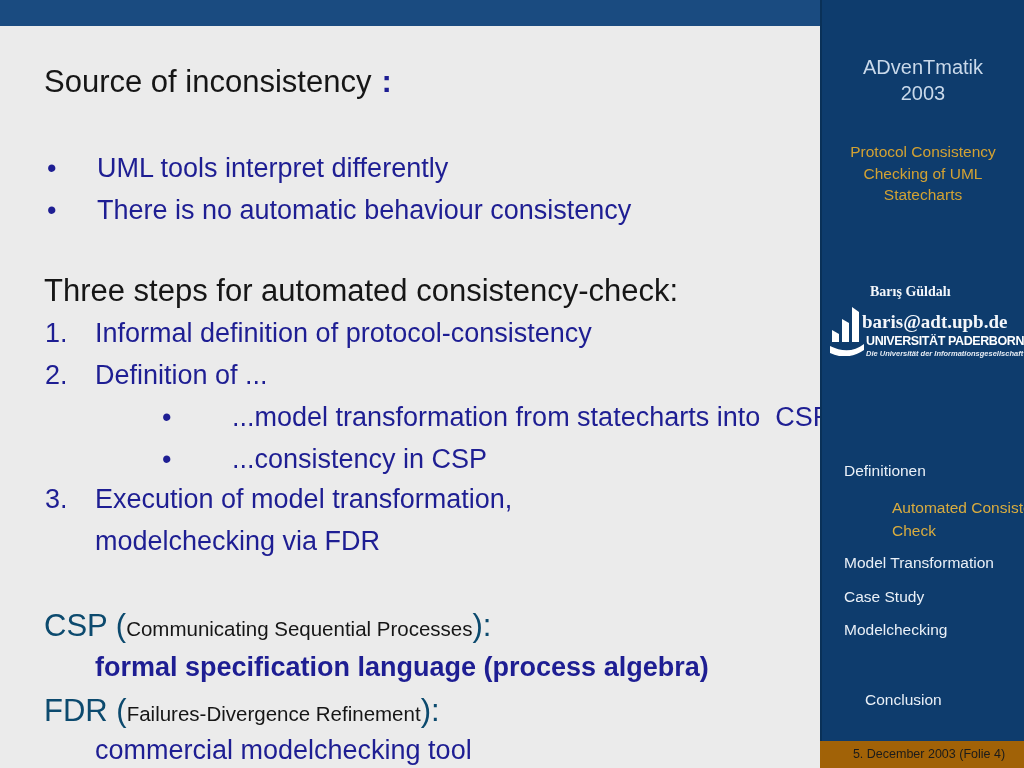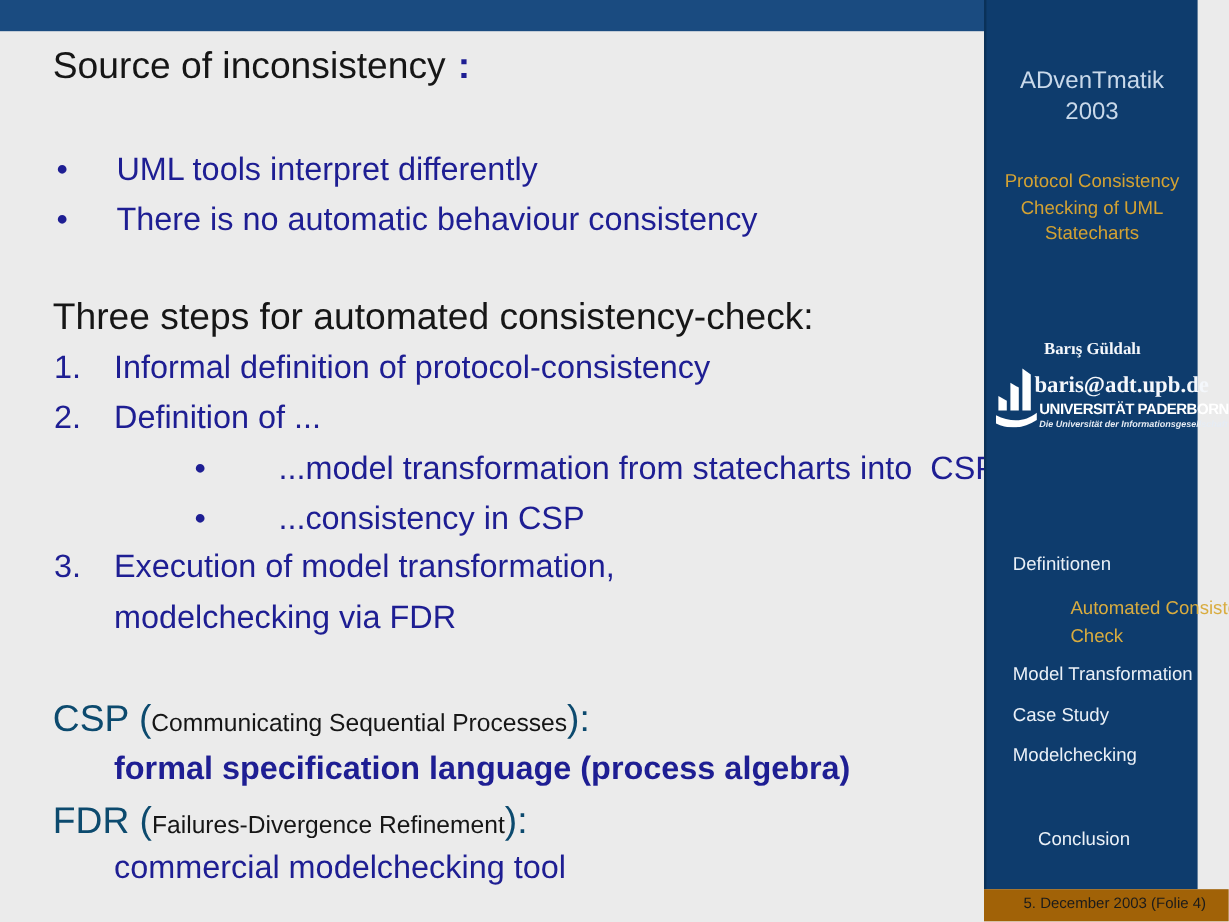--- a/index.html
+++ b/index.html
@@ -4,32 +4,32 @@
 <style>
   html,body{margin:0;padding:0;}
   body{width:1024px;height:768px;overflow:hidden;background:#EBEBEB;
        font-family:"Liberation Sans",sans-serif;}
   .screen{position:relative;width:1024px;height:768px;background:#EBEBEB;}
 
   
   .topbar{position:absolute;left:0;top:0;width:820px;height:26px;background:#1A4B80;}
 
   
-  .abs{position:absolute;line-height:1.15;white-space:nowrap;}
+  .abs{position:absolute;line-height:1.15;white-space:nowrap;margin-top:27px;}
   .h1{font-size:31px;color:#161616;}
   .h1 .colon{color:#1E1E93;font-weight:bold;margin-left:10px;}
   .body-navy{font-size:27px;color:#1E1E93;}
   .num{display:inline-block;width:50px;}
   .subnum{display:inline-block;width:70px;}
   .big{font-size:31px;color:#0c4a6e;}
   .small-cap{font-size:20.5px;color:#161616;}
   .prewrap{white-space:pre-wrap;}
 
   
-  .sidebar{position:absolute;left:820px;top:0;width:178px;height:741px;
+  .sidebar{position:absolute;left:820px;top:0;width:204px;height:741px;
            background:#0E3C6D;border-left:2px solid #0A3158;box-sizing:border-box;}
   .sb-conference{position:absolute;top:54px;left:0;width:100%;text-align:center;
            color:#C9D9EA;font-size:20px;line-height:26px;}
   .sb-conference .inner{display:inline-block;width:150px;}
   .sb-subtitle{position:absolute;top:141px;left:0;width:100%;text-align:center;
            color:#D3A233;font-size:15.5px;line-height:21.5px;}
   .sb-subtitle .inner{display:inline-block;width:168px;}
   .sb-author{position:absolute;left:48px;top:284px;color:#F4F7FB;
            font-family:"Liberation Serif",serif;font-weight:bold;font-size:14px;}
   .sb-email{position:absolute;left:40px;top:311px;color:#F4F7FB;

